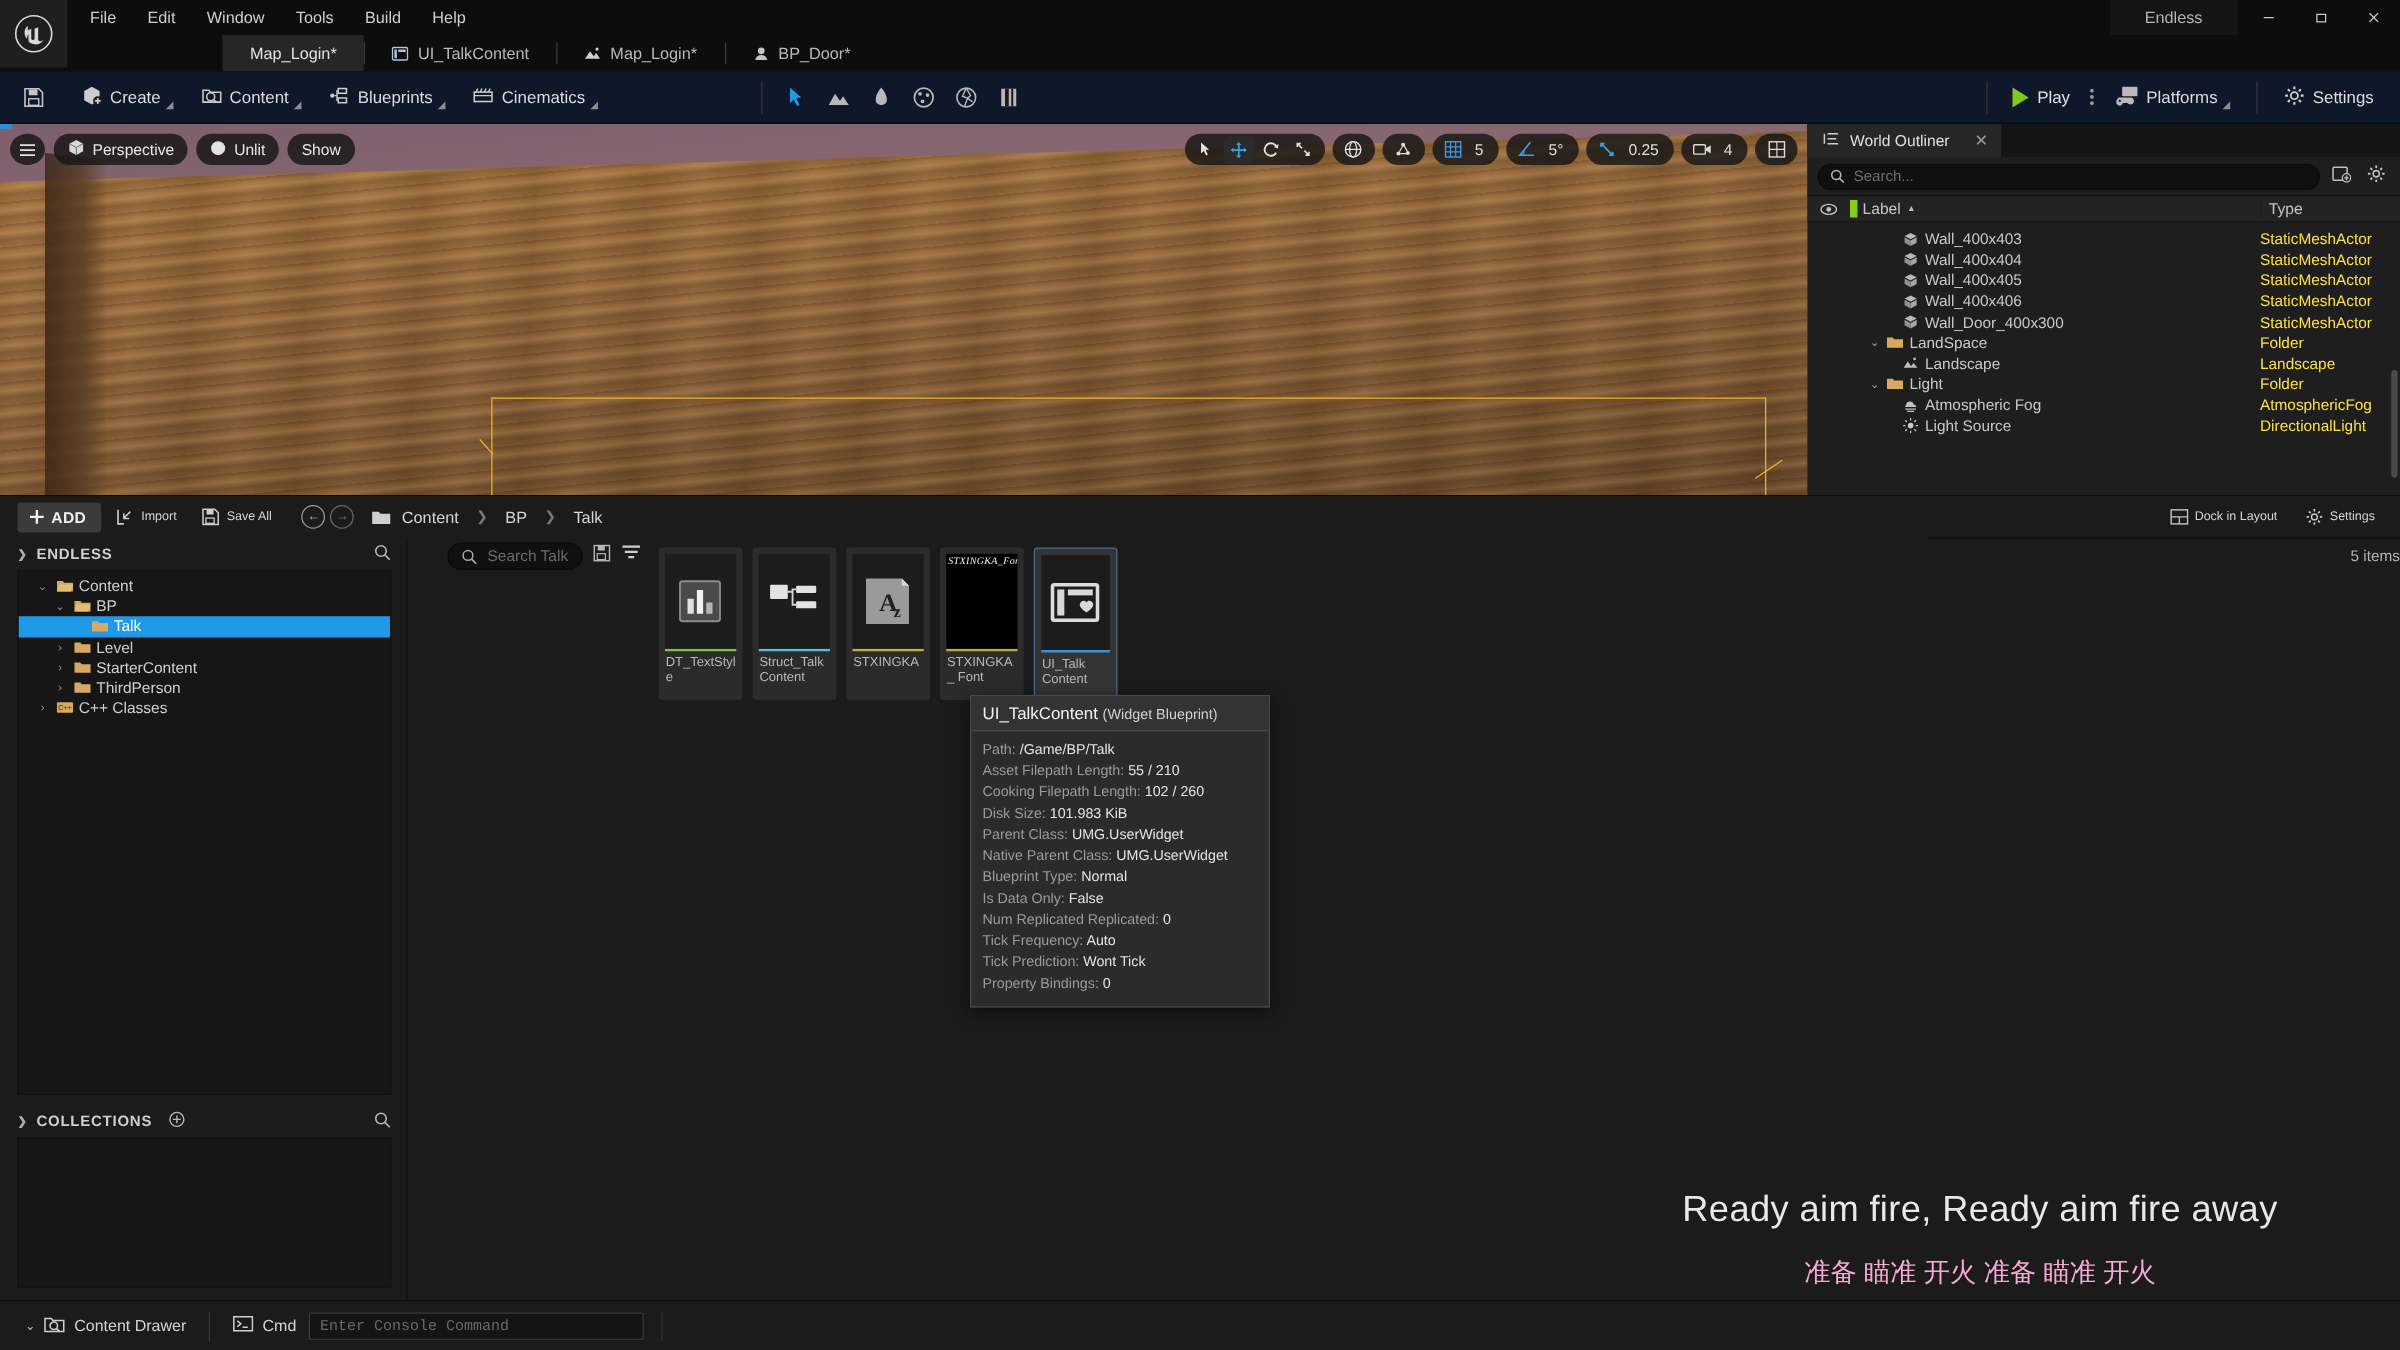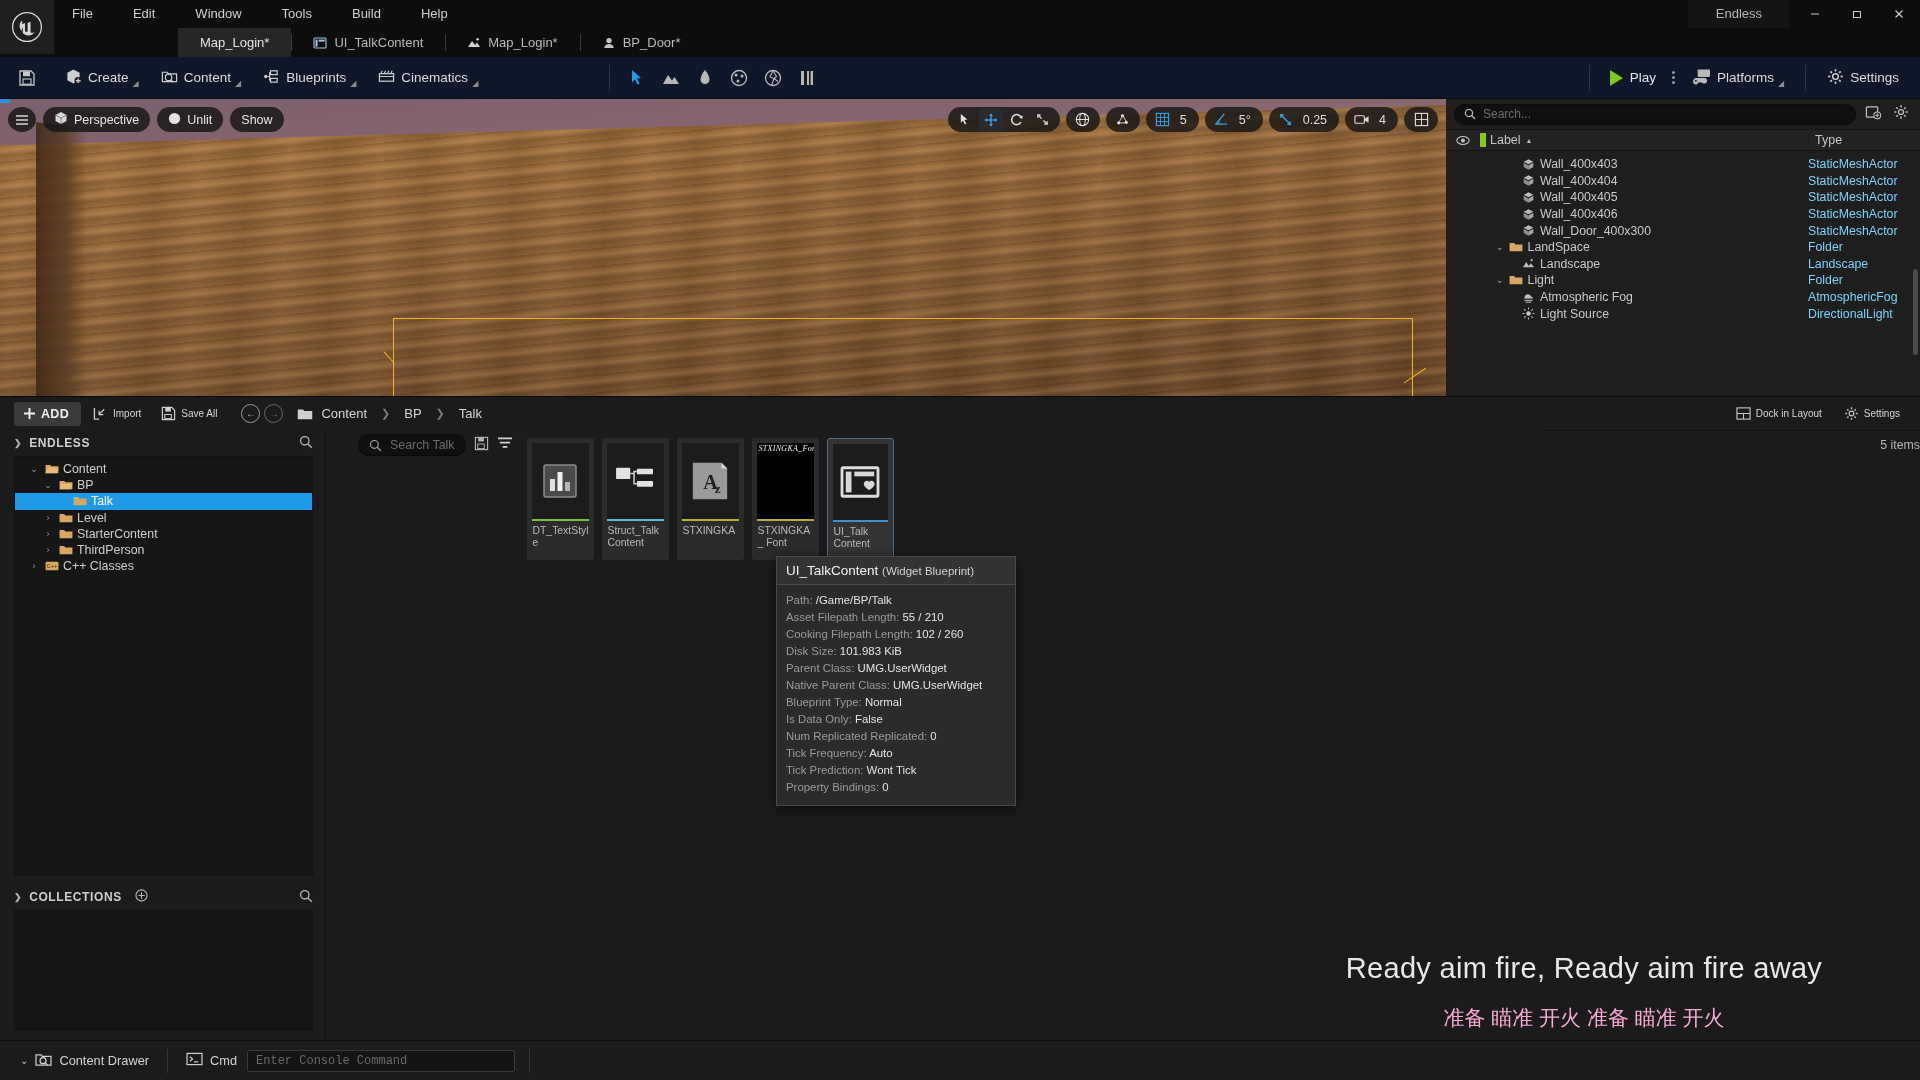--- a/index.html
+++ b/index.html
@@ -8,21 +8,21 @@
     font-family:"Liberation Sans", sans-serif; color:#c8c8c8; -webkit-font-smoothing:antialiased; }
 
   #app { position:relative; width:1920px; height:1080px; }
 
   
   .menubar { position:absolute; left:0; top:0; width:1920px; height:28px; background:#0d0d0d;
              display:flex; align-items:center; z-index:40; }
   .ue-logo { width:54px; height:54px; position:absolute; left:0; top:0; background:#1f1f1f;
              display:flex; align-items:center; justify-content:center; z-index:45; }
   .ue-logo svg { width:32px; height:32px; }
-  .menu-items { display:flex; align-items:center; margin-left:60px; gap:16px; height:28px; }
+  .menu-items { display:flex; align-items:center; margin-left:60px; gap:1px; height:28px; }
   .menu-item { padding:0 12px; font-size:13px; color:#cfcfcf; line-height:28px; cursor:default; }
   .win-title { position:absolute; right:130px; top:0; height:28px; line-height:28px;
                font-size:13px; color:#b5b5b5; padding:0 28px; background:#141414; }
   .win-btns { position:absolute; right:0; top:0; height:28px; display:flex; }
   .win-btn { width:42px; height:28px; display:flex; align-items:center; justify-content:center;
              font-size:13px; color:#c0c0c0; }
 
   
   .tabbar { position:absolute; left:0; top:28px; width:1920px; height:29px; background:#0d0d0d;
             display:flex; align-items:flex-end; padding-left:178px; z-index:38; }
@@ -86,21 +86,21 @@
             display:flex; align-items:center; gap:7px; padding:0 9px; }
   .ol-inp span { font-size:12px; color:#6e6e6e; }
   .ol-hdr { height:22px; background:#232323; display:flex; align-items:center; font-size:12.5px; color:#c6c6c6;
             border-top:1px solid #151515; border-bottom:1px solid #151515; }
   .ol-hdr .c1 { width:34px; display:flex; justify-content:center; }
   .ol-hdr .c2 { flex:1; display:flex; align-items:center; gap:5px; padding-left:4px; border-left:6px solid #84cc16;}
   .ol-hdr .c3 { width:112px; padding-left:6px; border-left:1px solid #1a1a1a; }
   .ol-body { height:212px; overflow:hidden; position:relative; }
   .ol-row { height:16.6px; display:flex; align-items:center; font-size:12.3px; color:#c9c9c9; }
   .ol-lbl { flex:1; display:flex; align-items:center; gap:5px; }
-  .ol-type { width:112px; font-size:12.3px; color:#7dd3fc; }
+  .ol-type { width:112px; font-size:12.3px; color:#fde047; }
   .ol-scroll { position:absolute; right:2px; top:118px; width:5px; height:86px; background:#4a4a4a; border-radius:3px;}
 
   
   .cb { position:absolute; left:0; top:396px; width:1920px; height:644px; background:#1b1b1b; border-top:1px solid #0a0a0a;}
   .cb-top { height:33px; display:flex; align-items:center; padding-left:14px; gap:4px; background:#1b1b1b;}
   .add-btn { display:flex; align-items:center; gap:5px; height:24px; padding:0 12px 0 9px; background:#3b3b3b;
              border-radius:3px; font-size:12.5px; font-weight:bold; color:#f0f0f0; letter-spacing:.3px;}
   .cb-tb { display:flex; align-items:center; gap:5px; height:24px; padding:0 8px; font-size:10px; color:#d6d6d6; border-radius:3px;}
   .nav-circ { width:19px; height:19px; border:1.3px solid #9a9a9a; border-radius:50%; display:flex; align-items:center;
               justify-content:center; font-size:10px; color:#bdbdbd; }
@@ -519,20 +519,36 @@
               <rect x="1.5" y="1.5" width="13" height="13" fill="none" stroke="#dcdcdc" stroke-width="1.2"></rect>
               <line x1="8" y1="1.5" x2="8" y2="14.5" stroke="#dcdcdc" stroke-width="1"></line>
               <line x1="1.5" y1="8" x2="14.5" y2="8" stroke="#dcdcdc" stroke-width="1"></line>
             </svg>
         </div>
       </div>
     </div>
   </div>
 
   <div class="outliner">
+    <div class="ol-tabrow">
+      <div class="ol-tab">
+        <span>
+          <svg width="14" height="14" viewBox="0 0 14 14">
+              <g stroke="#cfcfcf" stroke-width="1.2">
+                <line x1="1.5" y1="3" x2="1.5" y2="11"></line>
+                <line x1="4" y1="3" x2="12.5" y2="3"></line>
+                <line x1="4" y1="7" x2="11" y2="7"></line>
+                <line x1="4" y1="11" x2="12.5" y2="11"></line>
+              </g>
+            </svg>
+        </span>
+        <span>World Outliner</span>
+        <span class="ol-x">✕</span>
+      </div>
+    </div>
     <div class="ol-search">
       <div class="ol-inp">
         <svg width="12" height="12" viewBox="0 0 12 12">
             <circle cx="5" cy="5" r="3.6" fill="none" stroke="#b5b5b5" stroke-width="1.3"></circle>
             <line x1="7.6" y1="7.6" x2="11" y2="11" stroke="#b5b5b5" stroke-width="1.4"></line>
           </svg>
         <span>Search...</span>
       </div>
       <div style="padding:0 3px">
         <svg width="16" height="16" viewBox="0 0 17 17">

